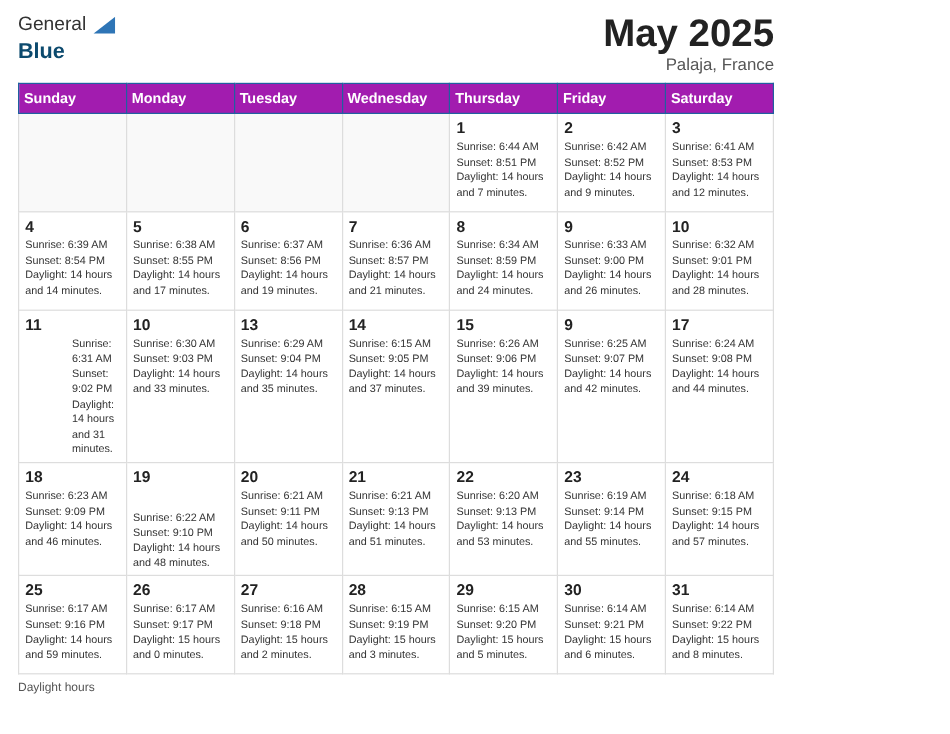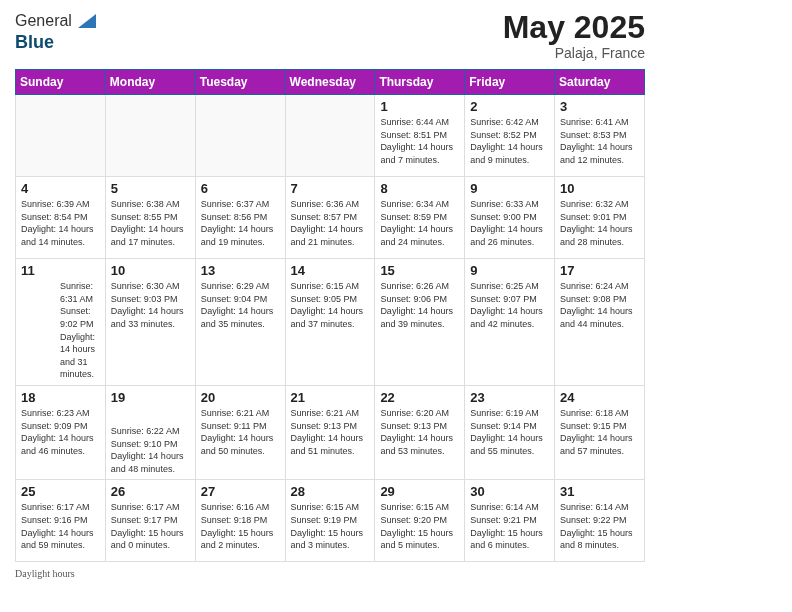--- a/index.html
+++ b/index.html
@@ -83,21 +83,20 @@
     .day-info {
       line-height: 1.4;
       font-size: 9px;
       color: #333;
     }
     .footer-note {
       margin-top: 6px;
       font-size: 10px;
       color: #555;
       text-align: left;
-      font-family: Liberation Serif, serif;
     }
   </style>
 </head>
 <body>
 
 <div class="page">
   <div class="header">
     <div class="logo">
       <div>
         <div style="display:flex;align-items:center;">

